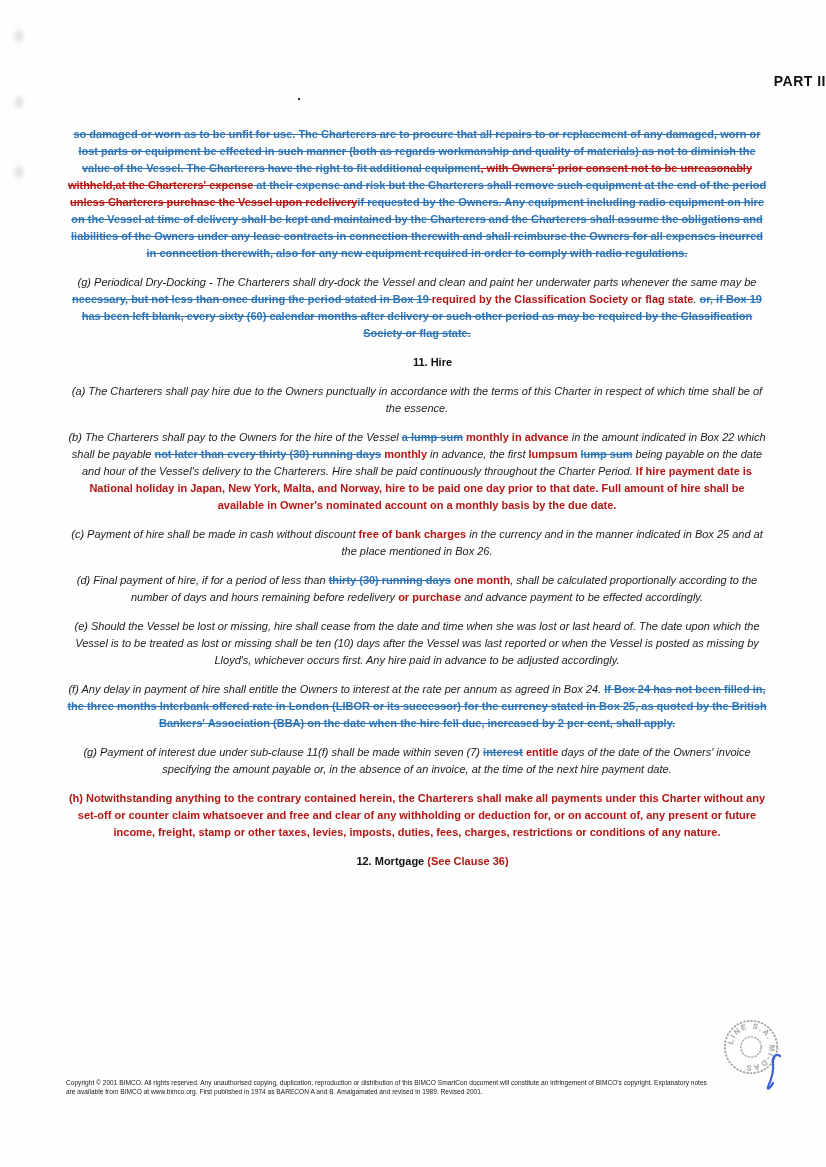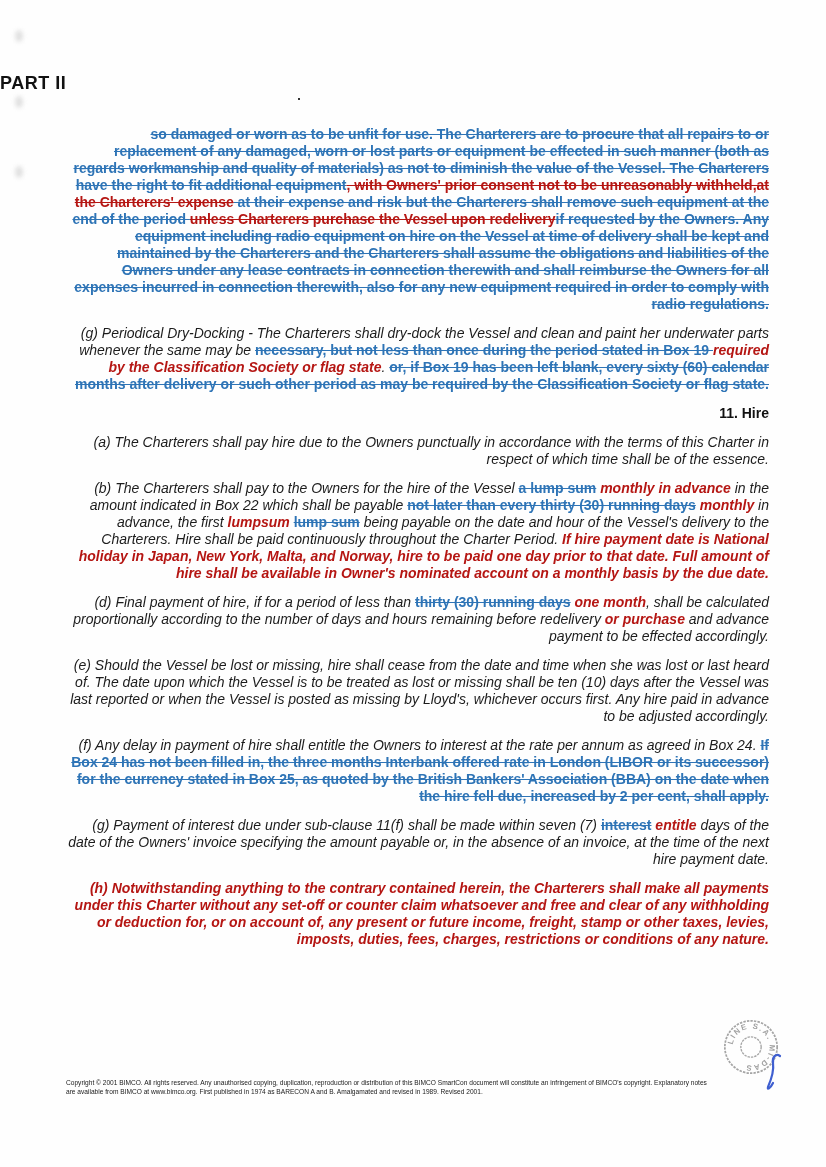--- a/index.html
+++ b/index.html
@@ -7,40 +7,40 @@
     position:relative;
     width:826px;height:1167px;
     background:#fefefe;
     font-family:"Liberation Sans", sans-serif;
     color:#1c1c1c;
     overflow:hidden;
   }
   .page-header{
     margin:0;
     padding-top:73px;
-    text-align:left;
-    font-size:18px;
+    text-align:right;
+    font-size:14px;
     font-weight:bold;
     letter-spacing:.5px;
     color:#111;
   }
   .content{
     position:absolute;
     left:65px;top:126px;
     width:704px;
-    font-size:14px;
+    font-size:11px;
     line-height:17px;
-    text-align:right;
+    text-align:center;
   }
   .content p{margin:0 0 12px 0;}
   .heading{font-weight:bold;}
   
   .r-plain{color:#1c1c1c;font-style:italic;}
   .r-bold{color:#111;font-weight:bold;margin-left:31px;}
-  .r-red{color:#b51613;font-weight:bold;font-style:italic;}
+  .r-red{color:#b51613;font-weight:bold;}
   .r-strike_blue{
     color:#2e74b6;font-weight:600;
     text-decoration:line-through;
     text-decoration-thickness:1.2px;
   }
   .r-strike_red{
     color:#b51613;font-weight:bold;
     text-decoration:line-through;
     text-decoration-thickness:1.2px;
   }
@@ -92,25 +92,27 @@
   <h1 class="page-header">PART II</h1>
 
   <div class="stray-dot"></div>
 
   <main class="content">
     <p><span class="r-strike_blue">so damaged or worn as to be unfit for use. The Charterers are to procure that all repairs to or replacement of any damaged, worn or lost parts or equipment be effected in such manner (both as regards workmanship and quality of materials) as not to diminish the value of the Vessel. The Charterers have the right to fit additional equipment</span><span class="r-strike_red">, with Owners' prior consent not to be unreasonably withheld,at the Charterers' expense</span><span class="r-strike_blue"> at their expense and risk but the Charterers shall remove such equipment at the end of the period </span><span class="r-strike_red">unless Charterers purchase the Vessel upon redelivery</span><span class="r-strike_blue">if requested by the Owners. Any equipment including radio equipment on hire on the Vessel at time of delivery shall be kept and maintained by the Charterers and the Charterers shall assume the obligations and liabilities of the Owners under any lease contracts in connection therewith and shall reimburse the Owners for all expenses incurred in connection therewith, also for any new equipment required in order to comply with radio regulations.</span></p>
     <p><span class="r-plain">(g) Periodical Dry-Docking - The Charterers shall dry-dock the Vessel and clean and paint her underwater parts whenever the same may be </span><span class="r-strike_blue">necessary, but not less than once during the period stated in Box 19 </span><span class="r-red">required by the Classification Society or flag state</span><span class="r-plain">. </span><span class="r-strike_blue">or, if Box 19 has been left blank, every sixty (60) calendar months after delivery or such other period as may be required by the Classification Society or flag state.</span></p>
     <p class="heading"><span class="r-bold">11. Hire</span></p>
     <p><span class="r-plain">(a) The Charterers shall pay hire due to the Owners punctually in accordance with the terms of this Charter in respect of which time shall be of the essence.</span></p>
     <p><span class="r-plain">(b) The Charterers shall pay to the Owners for the hire of the Vessel </span><span class="r-strike_blue">a lump sum</span><span class="r-red"> monthly in advance</span><span class="r-plain"> in the amount indicated in Box 22 which shall be payable </span><span class="r-strike_blue">not later than every thirty (30) running days</span><span class="r-red"> monthly</span><span class="r-plain"> in advance, the first </span><span class="r-red">lumpsum</span><span class="r-plain"> </span><span class="r-strike_blue">lump sum</span><span class="r-plain"> being payable on the date and hour of the Vessel's delivery to the Charterers. Hire shall be paid continuously throughout the Charter Period. </span><span class="r-red">If hire payment date is National holiday in Japan, New York, Malta, and Norway, hire to be paid one day prior to that date. Full amount of hire shall be available in Owner's nominated account on a monthly basis by the due date.</span></p>
+    <p><span class="r-plain">(c) Payment of hire shall be made in cash without discount </span><span class="r-red">free of bank charges</span><span class="r-plain"> in the currency and in the manner indicated in Box 25 and at the place mentioned in Box 26.</span></p>
     <p><span class="r-plain">(d) Final payment of hire, if for a period of less than </span><span class="r-strike_blue">thirty (30) running days</span><span class="r-red"> one month</span><span class="r-plain">, shall be calculated proportionally according to the number of days and hours remaining before redelivery </span><span class="r-red">or purchase</span><span class="r-plain"> and advance payment to be effected accordingly.</span></p>
     <p><span class="r-plain">(e) Should the Vessel be lost or missing, hire shall cease from the date and time when she was lost or last heard of. The date upon which the Vessel is to be treated as lost or missing shall be ten (10) days after the Vessel was last reported or when the Vessel is posted as missing by Lloyd's, whichever occurs first. Any hire paid in advance to be adjusted accordingly.</span></p>
     <p><span class="r-plain">(f) Any delay in payment of hire shall entitle the Owners to interest at the rate per annum as agreed in Box 24. </span><span class="r-strike_blue">If Box 24 has not been filled in, the three months Interbank offered rate in London (LIBOR or its successor) for the currency stated in Box 25, as quoted by the British Bankers' Association (BBA) on the date when the hire fell due, increased by 2 per cent, shall apply.</span></p>
     <p><span class="r-plain">(g) Payment of interest due under sub-clause 11(f) shall be made within seven (7) </span><span class="r-strike_blue">interest</span><span class="r-red"> entitle</span><span class="r-plain"> days of the date of the Owners' invoice specifying the amount payable or, in the absence of an invoice, at the time of the next hire payment date.</span></p>
     <p><span class="r-red">(h) Notwithstanding anything to the contrary contained herein, the Charterers shall make all payments under this Charter without any set-off or counter claim whatsoever and free and clear of any withholding or deduction for, or on account of, any present or future income, freight, stamp or other taxes, levies, imposts, duties, fees, charges, restrictions or conditions of any nature.</span></p>
+    <p class="heading"><span class="r-bold">12. Mortgage </span><span class="r-red">(See Clause 36)</span></p>
   </main>
 
   <div class="stamp">
     <svg width="62" height="62" viewBox="0 0 64 64">
       <circle cx="32" cy="32" r="27" fill="none" stroke="#8f8f8f" stroke-width="1.8" stroke-dasharray="2.5 1.2"></circle>
       <circle cx="32" cy="32" r="10.5" fill="none" stroke="#8f8f8f" stroke-width="1.4" stroke-dasharray="2.5 1"></circle>
       <defs>
         <path id="stamp-arc" d="M32,32 m-19,0 a19,19 0 1,1 38,0 a19,19 0 1,1 -38,0" fill="none"></path>
       </defs>
       <text font-size="8" font-weight="bold" fill="#8a8a8a" letter-spacing="1.6" font-family="Liberation Sans, sans-serif">

